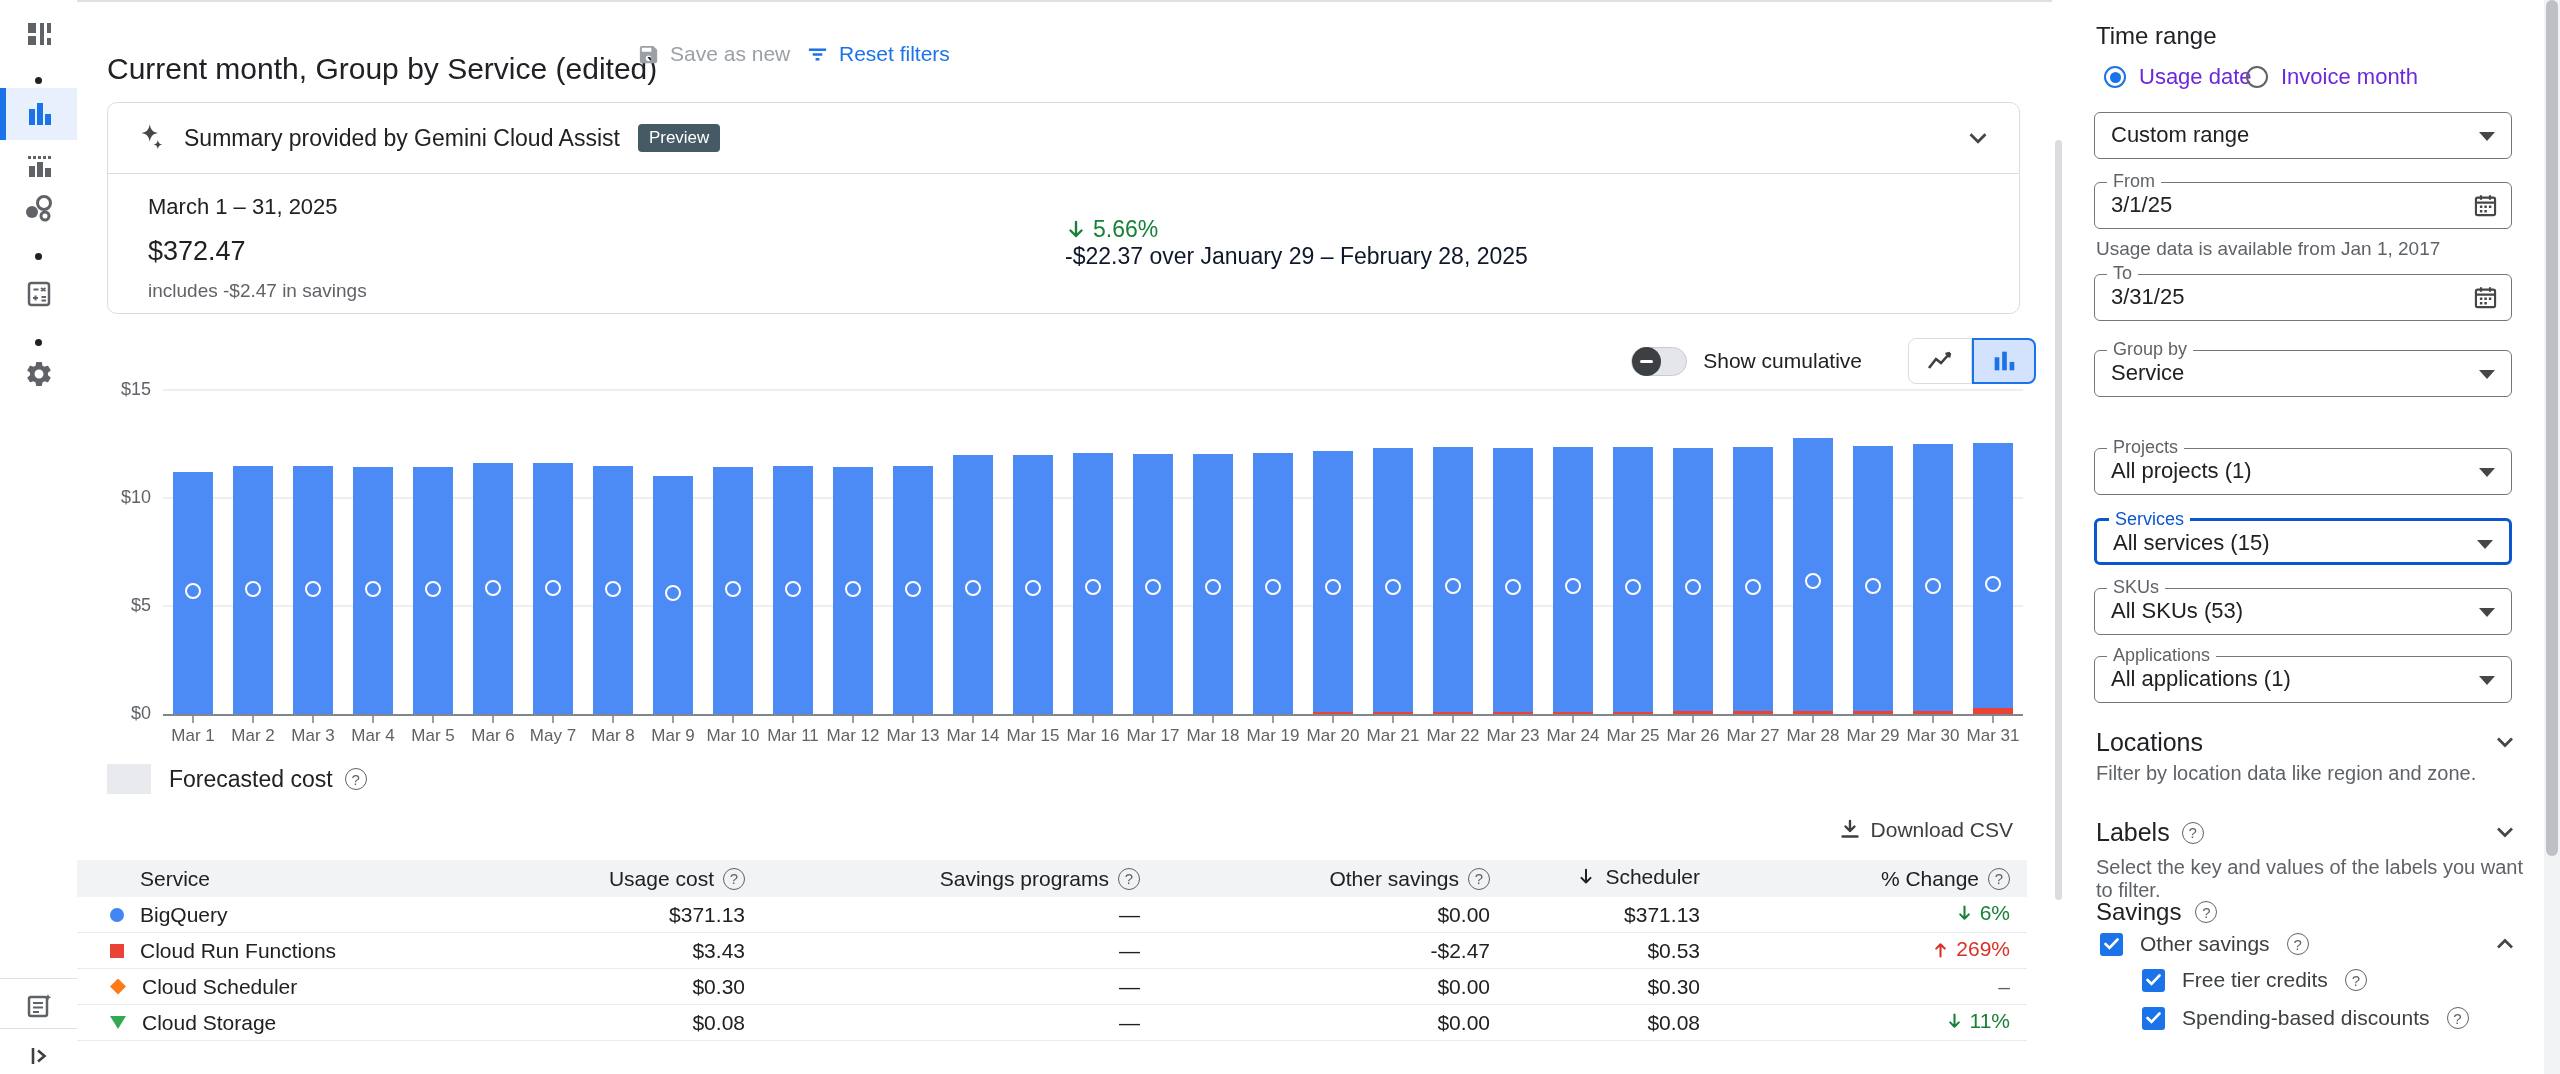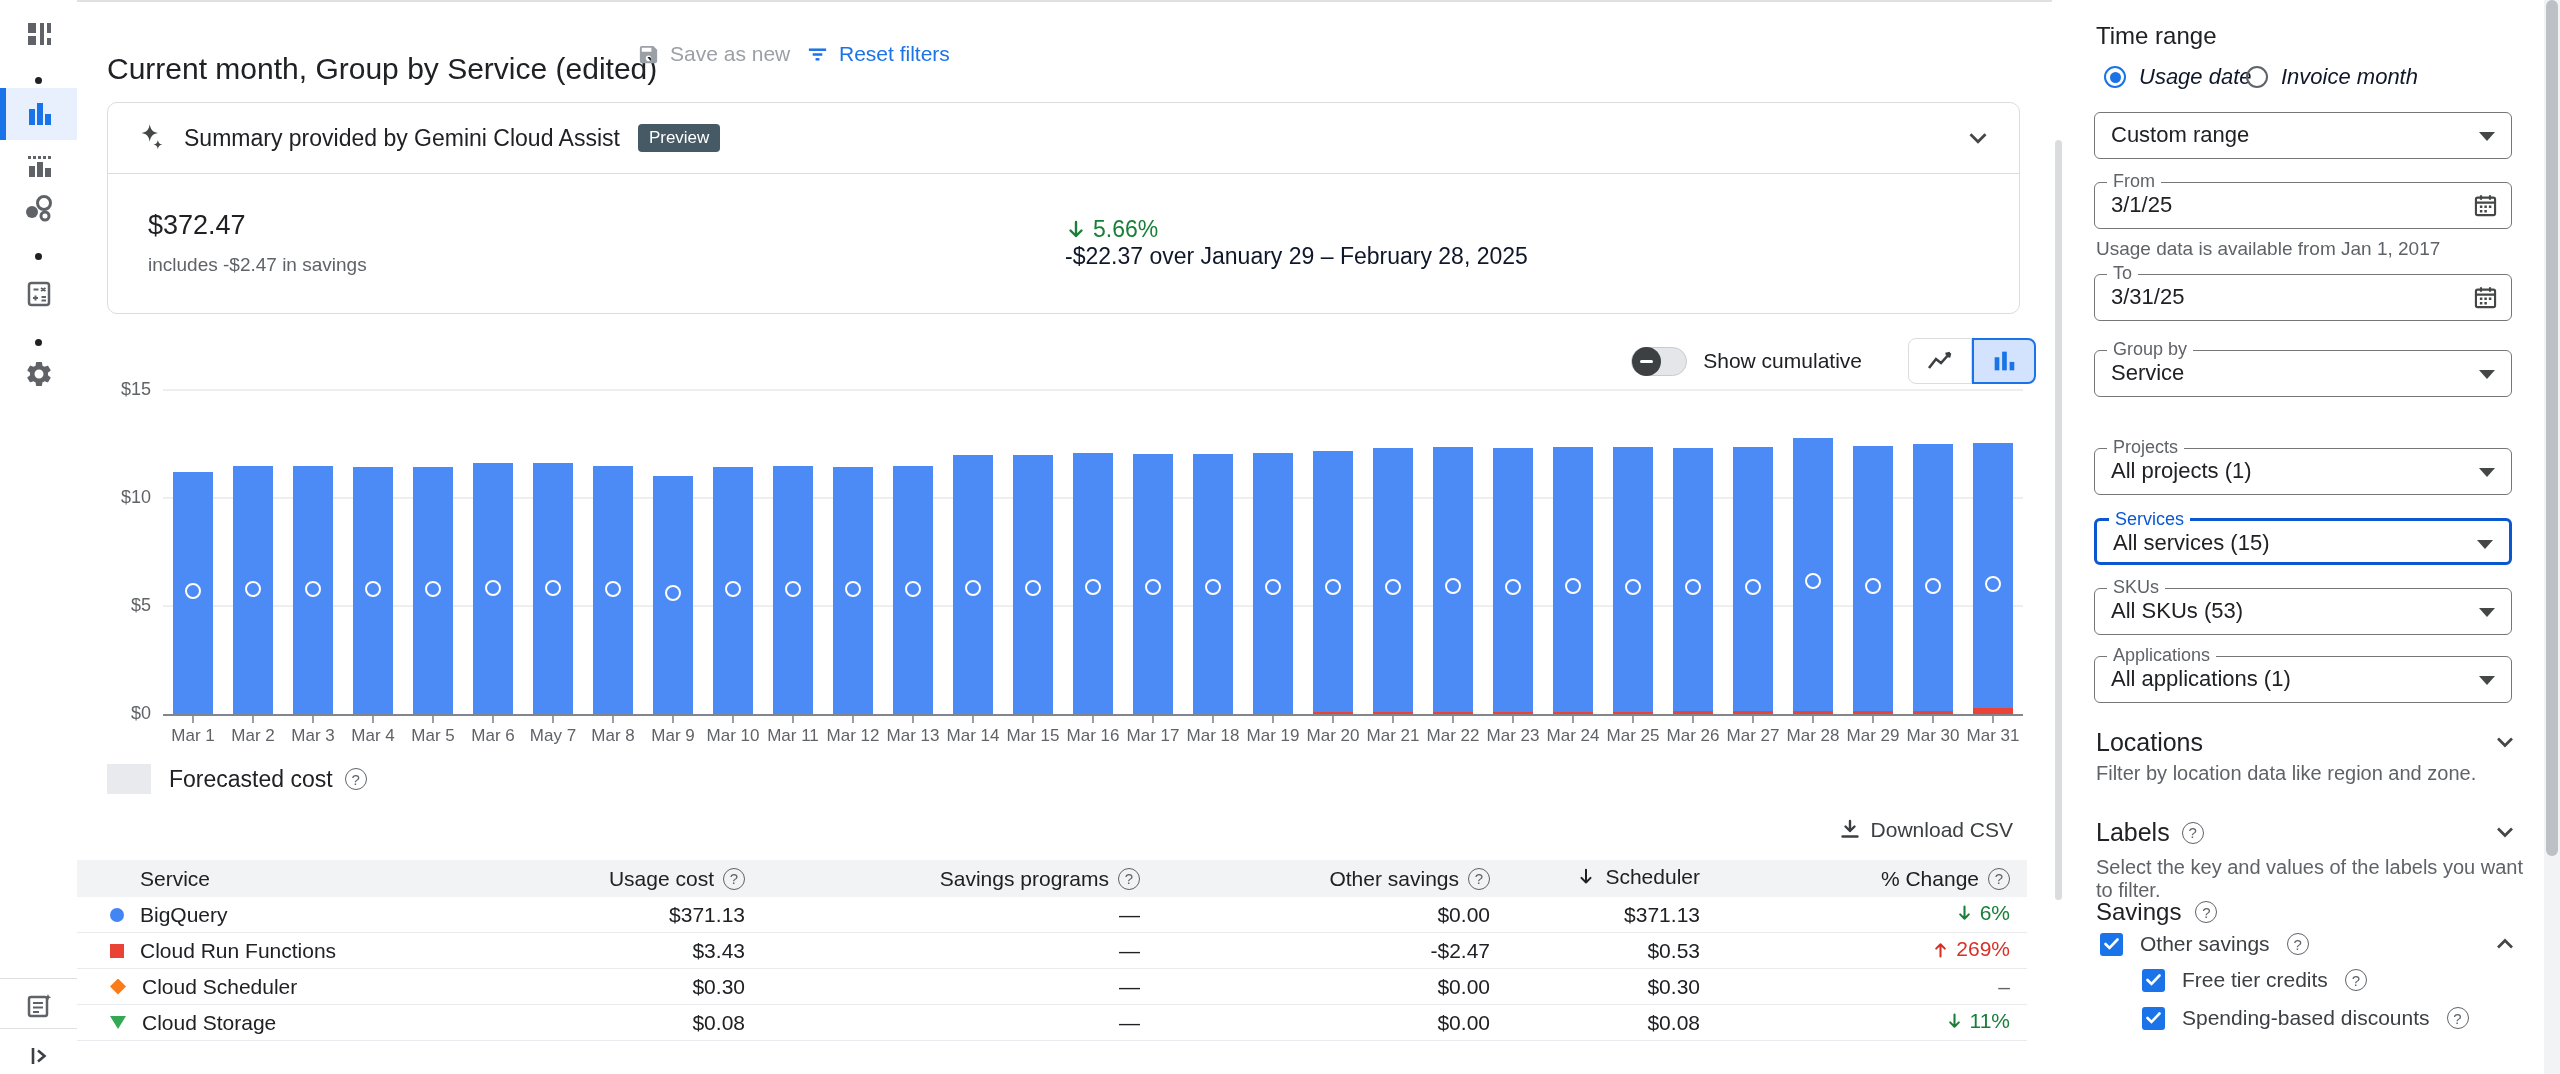--- a/index.html
+++ b/index.html
@@ -88,21 +88,21 @@
   .page-scroll .thumb{position:absolute;left:2px;width:12px;border-radius:6px;background:#bdc1c6;}
   
   .filters{position:absolute;left:2064px;top:0;width:480px;height:1074px;background:#fff;}
   .fp-title{position:absolute;left:32px;font-size:24px;font-weight:500;color:#202124;}
   .fp-h{position:absolute;left:32px;font-size:25px;color:#202124;}
   .fp-sub{position:absolute;left:32px;font-size:20px;color:#5f6368;}
   .radio-row{position:absolute;display:flex;align-items:center;gap:13px;cursor:pointer;}
   .radio{width:22px;height:22px;border-radius:50%;box-sizing:border-box;border:2.5px solid #5f6368;position:relative;flex:none;}
   .radio.sel{border-color:#1a73e8;}
   .radio.sel::after{content:"";position:absolute;left:3.5px;top:3.5px;width:11px;height:11px;border-radius:50%;background:#1a73e8;}
-  .rlabel{font-size:22px;color:#0f172a;font-style:italic;}
+  .rlabel{font-size:22px;color:#6d28d9;}
   .field{position:absolute;left:30px;width:418px;height:47px;border:1.5px solid #747775;border-radius:6px;box-sizing:border-box;background:#fff;cursor:pointer;}
   .field.focused{border:3px solid #0b57d0;}
   .flabel{position:absolute;top:-11px;left:12px;background:#fff;padding:0 6px;font-size:18px;color:#5f6368;line-height:18px;}
   .field.focused .flabel{color:#0b57d0;}
   .fvalue{position:absolute;left:16px;top:0;line-height:44px;font-size:22px;color:#202124;}
   .caret{position:absolute;right:16px;top:19px;width:0;height:0;border-left:8px solid transparent;border-right:8px solid transparent;border-top:9px solid #444746;}
   .cal{position:absolute;right:12px;top:9px;}
   .chev{position:absolute;cursor:pointer;}
   .cb-row{position:absolute;display:flex;align-items:center;gap:17px;cursor:pointer;}
   .cb{width:23px;height:23px;border-radius:3px;background:#1a73e8;display:flex;align-items:center;justify-content:center;flex:none;}
@@ -229,20 +229,21 @@
         </span>
         <span class="gcard-title">Summary provided by Gemini Cloud Assist</span>
         <span class="badge">Preview</span>
         <span class="gcard-chevron ic">
           <svg width="30" height="30" viewBox="0 0 24 24" fill="none" stroke="#444746" stroke-width="2.2">
               <path d="M6 9 l6 6 6-6"></path>
             </svg>
         </span>
       </div>
       <div class="gcard-body">
+        <div class="g-period">March 1 – 31, 2025</div>
         <div class="g-total">$372.47</div>
         <div class="g-note">includes -$2.47 in savings</div>
         <div class="g-right">
           <div class="g-change">
             <span class="ic">
               <svg width="22" height="22" viewBox="0 0 22 22" fill="none" stroke="#188038" stroke-width="2.4" stroke-linecap="round">
                   <path d="M11 3 v14 M11 17 l-5.5-5.5 M11 17 l5.5-5.5"></path>
                 </svg>
             </span>
             <span>5.66%</span>

